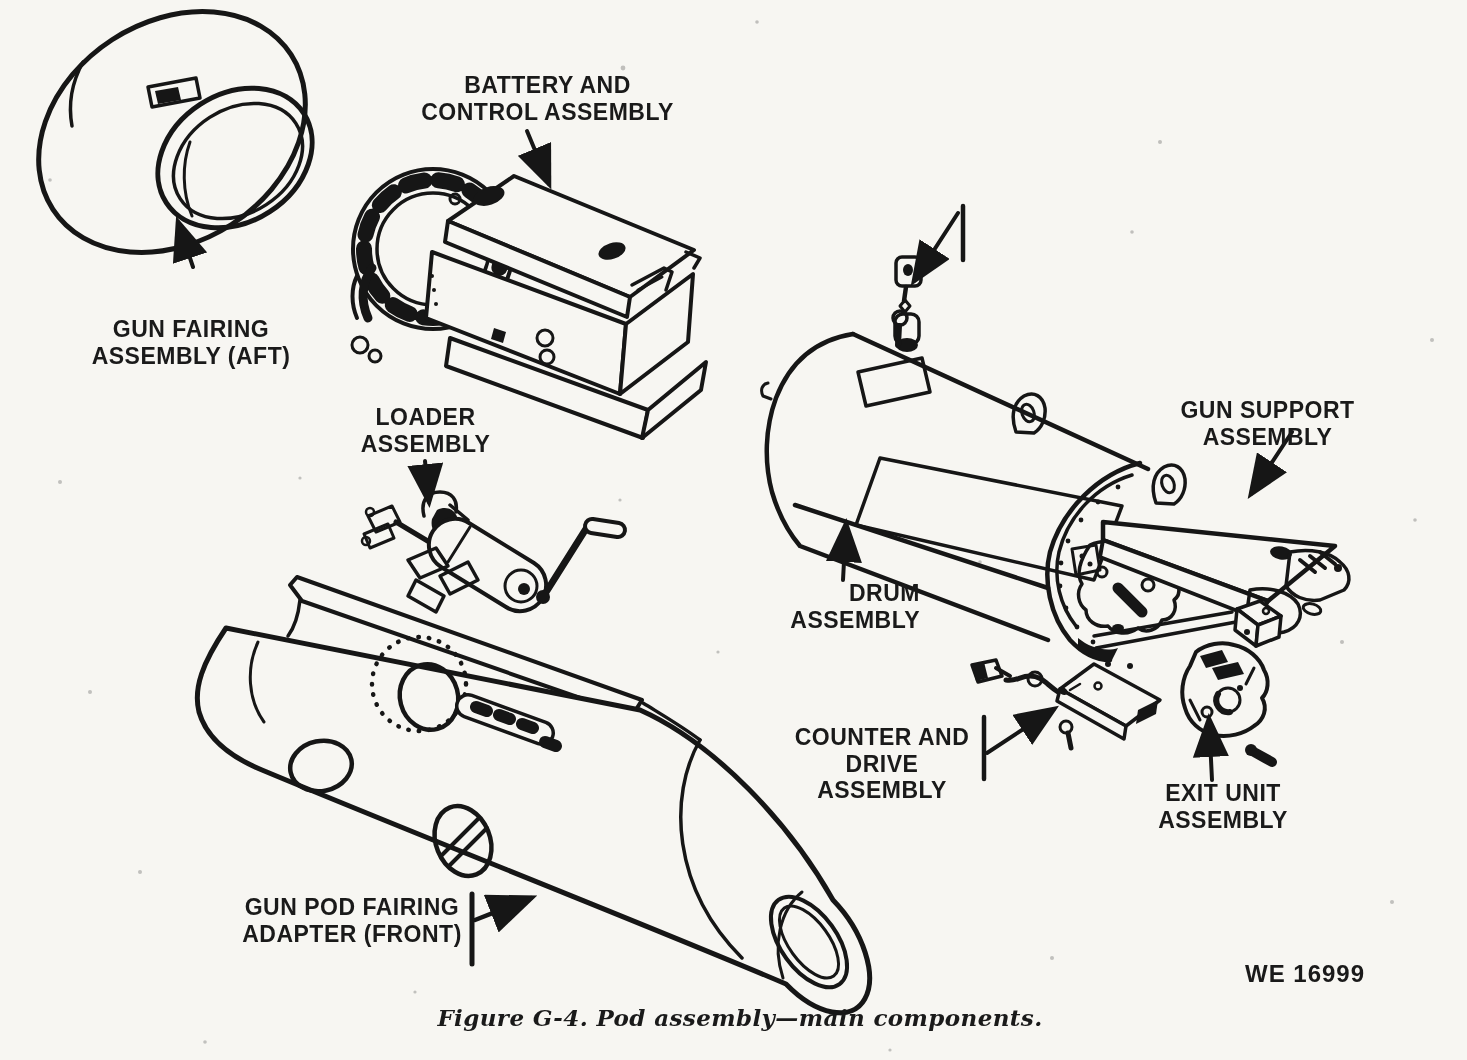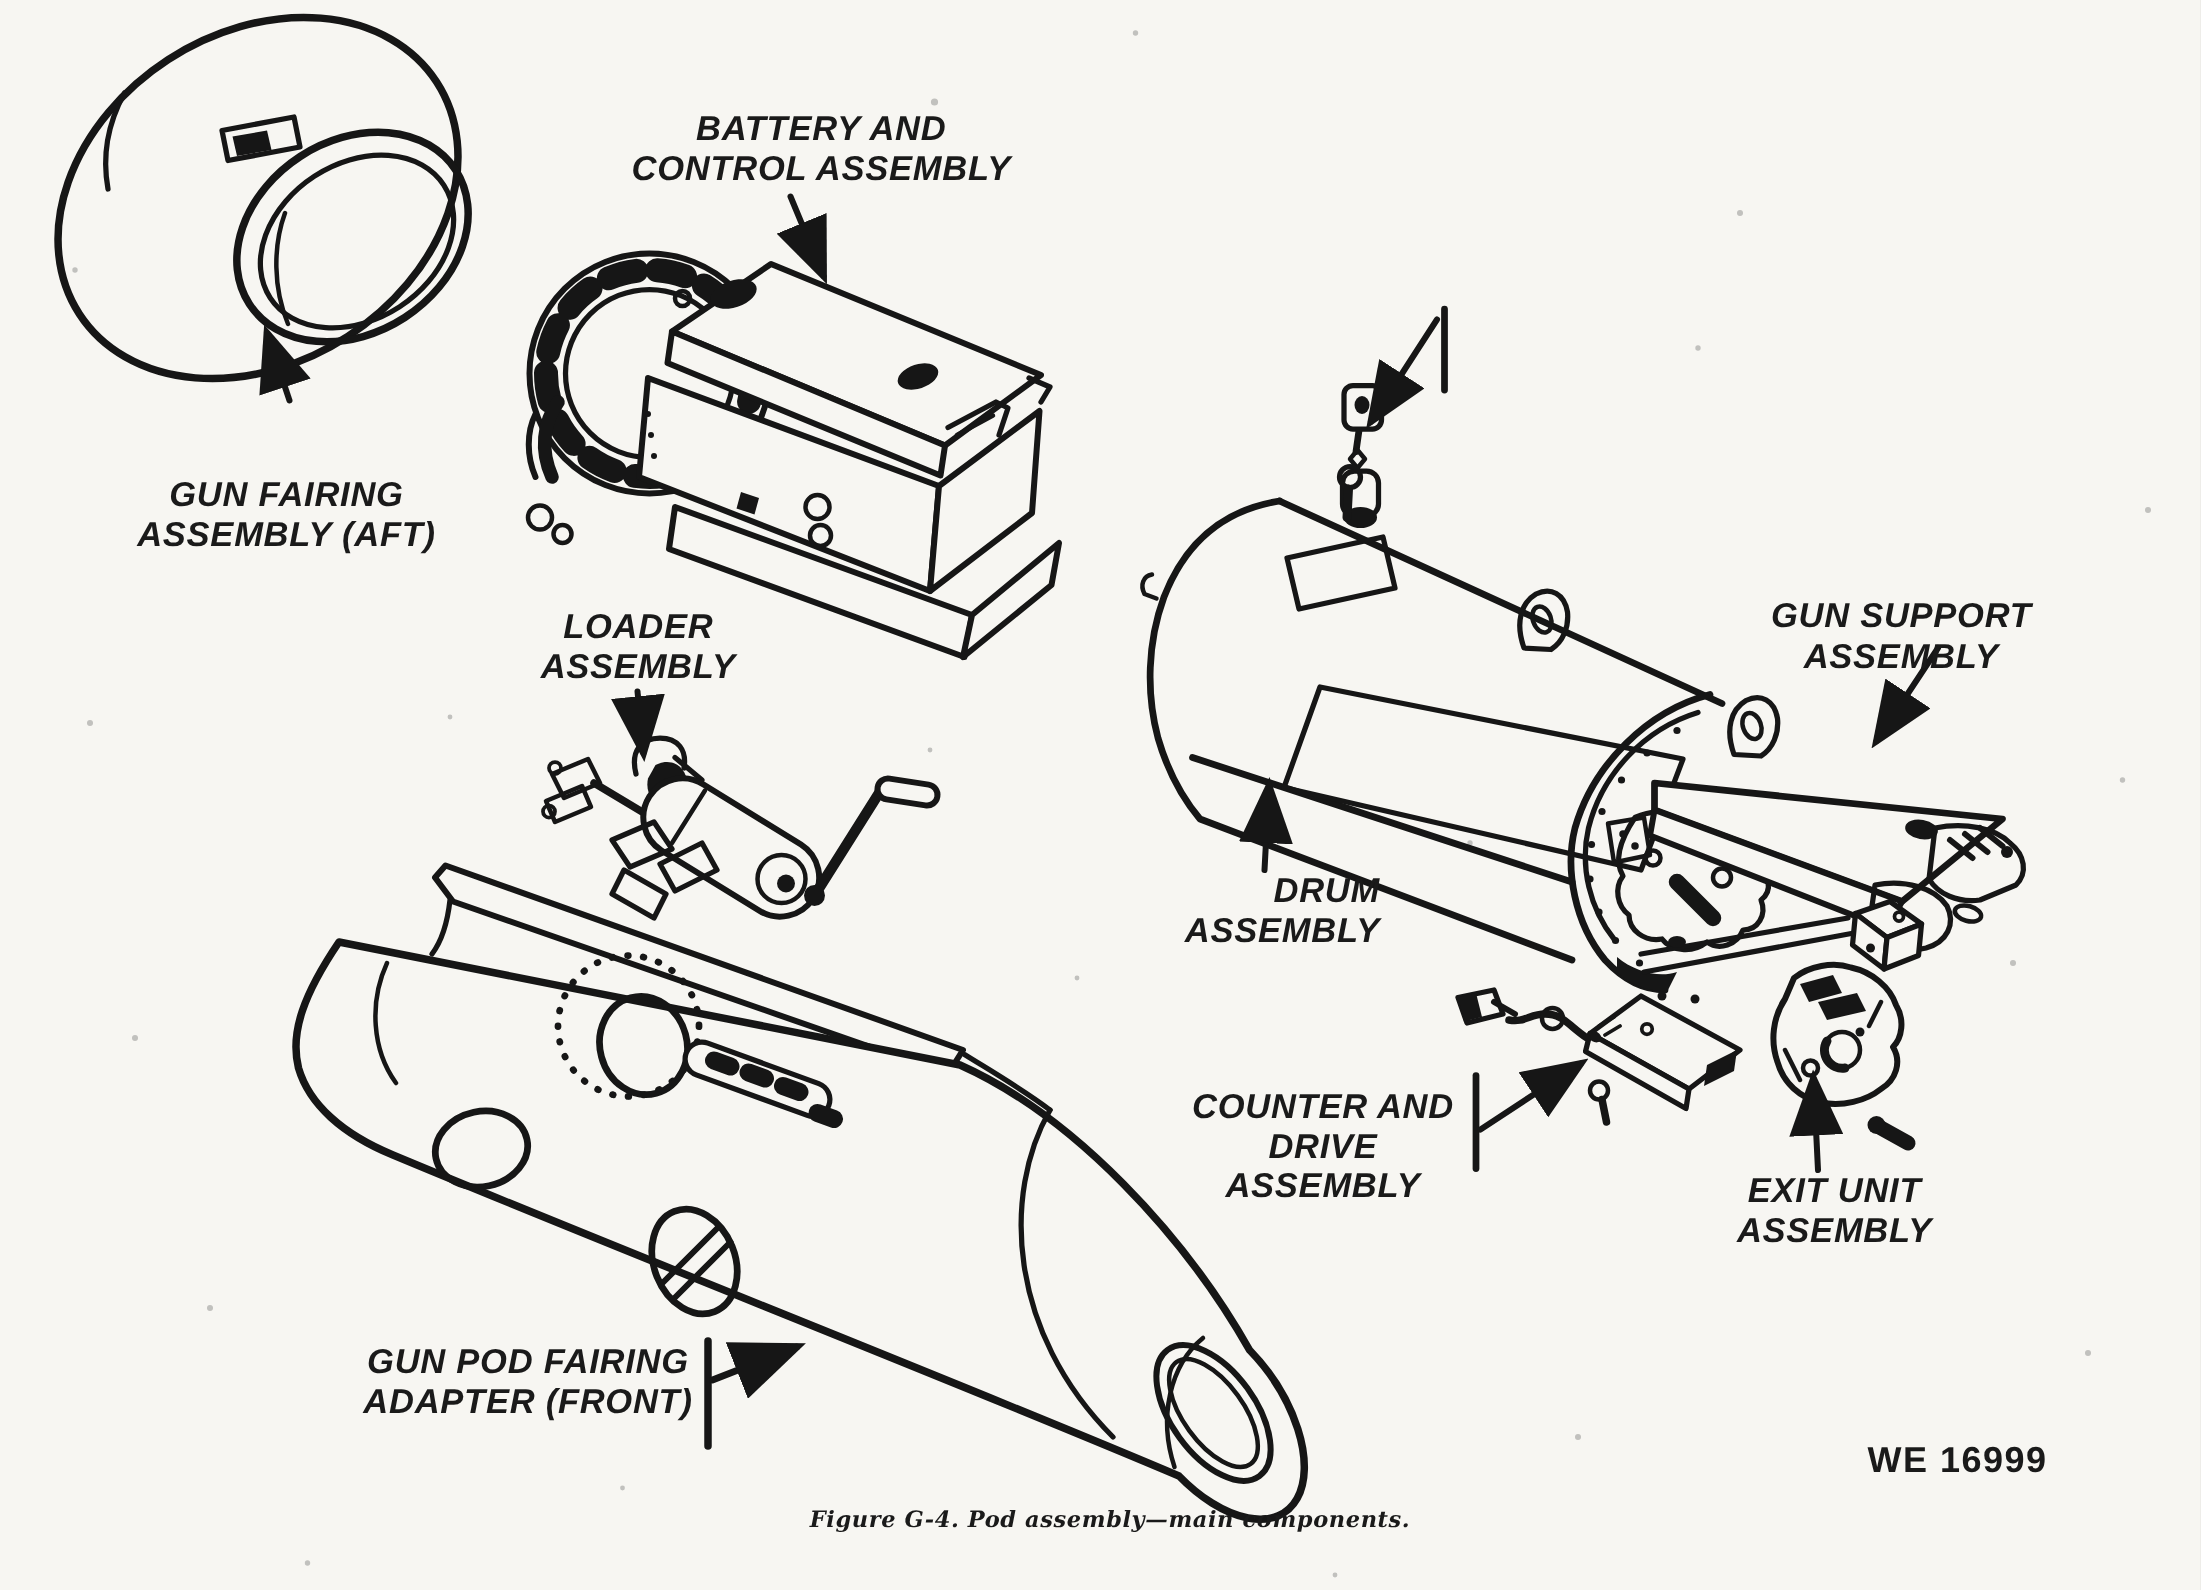--- a/index.html
+++ b/index.html
@@ -4,27 +4,27 @@
 <style>
   html,body{margin:0;padding:0;background:#e8e6e1;}
   .stage{
     position:relative;width:1467px;height:1060px;margin:0 auto;
     background:#f7f6f2;overflow:hidden;
     font-family:"Liberation Sans", sans-serif;color:#161616;
   }
   .artwork{position:absolute;left:0;top:0;width:1467px;height:1060px;}
   .lbl{
     position:absolute;font-weight:bold;font-size:23px;line-height:1.16;
-    letter-spacing:0.5px;white-space:pre-line;text-align:center;color:#1a1a1a;font-style:italic;
+    letter-spacing:0.5px;white-space:pre-line;text-align:center;color:#1a1a1a;
   }
   .lbl.left{text-align:left;}
   .caption{
     position:absolute;left:400px;top:1004px;width:680px;text-align:center;
     font-family:"DejaVu Serif", serif;font-style:italic;font-weight:bold;
-    font-size:15px;letter-spacing:0.4px;color:#1a1a1a;
+    font-size:23px;letter-spacing:0.4px;color:#1a1a1a;
   }
   .plate-code{
     position:absolute;left:1245px;top:960px;width:150px;
     font-weight:bold;font-size:24px;letter-spacing:1px;color:#1a1a1a;
   }
 </style>
 </head>
 <body>
 
 <div class="stage">

